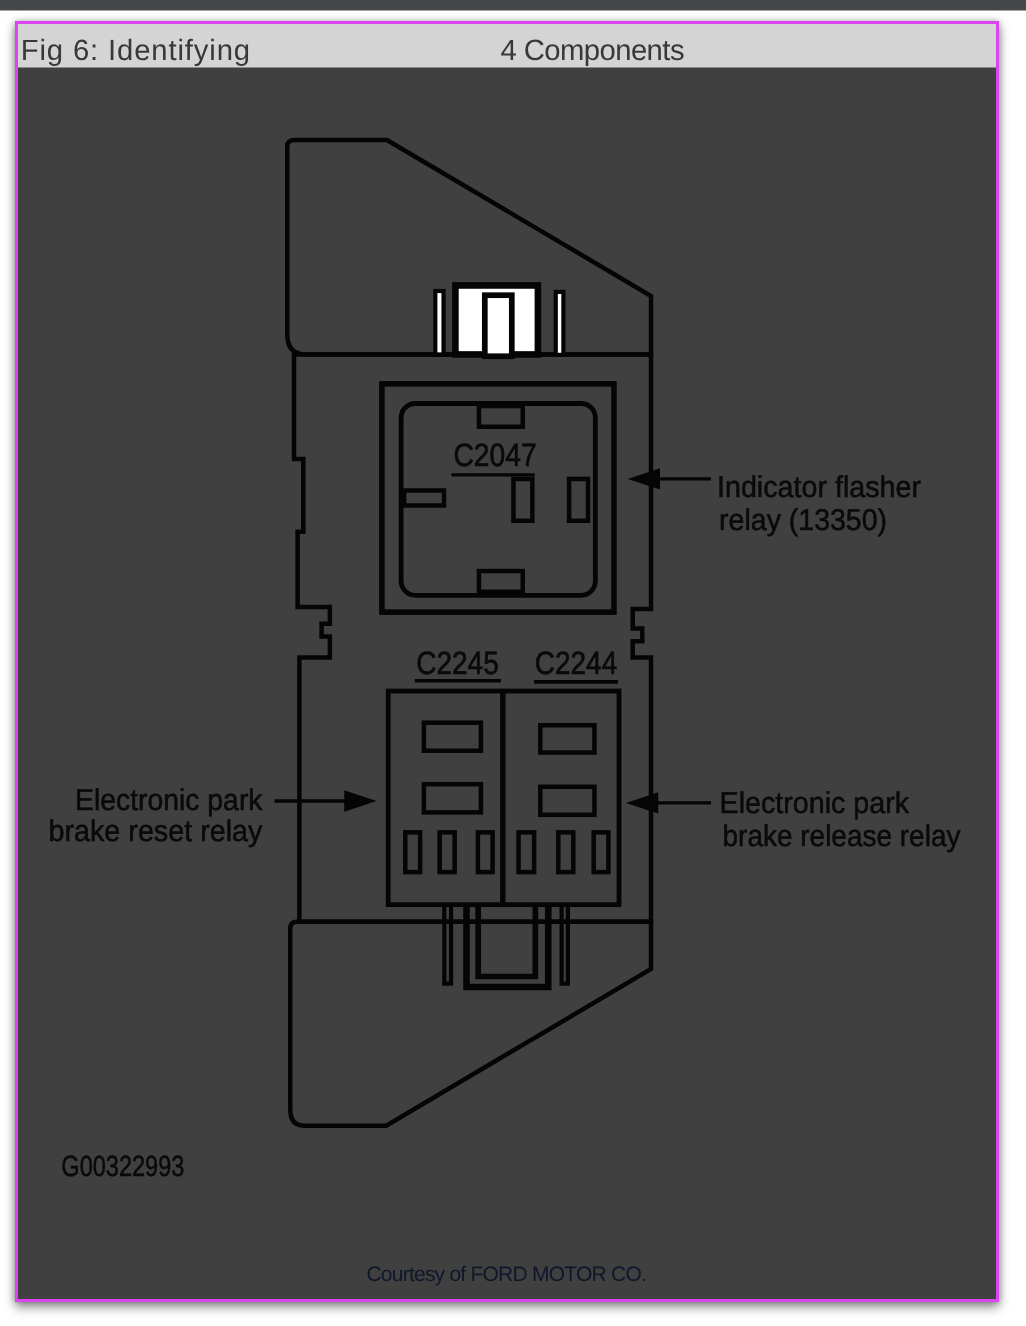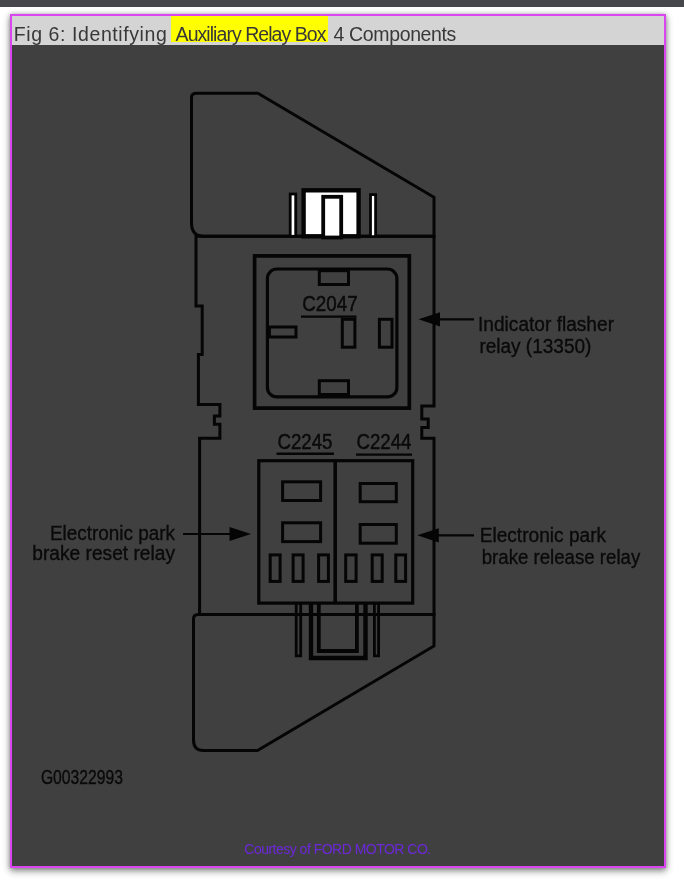--- a/index.html
+++ b/index.html
@@ -9,31 +9,30 @@
   #frame{position:absolute;left:10px;top:14px;width:652px;height:850px;
          border:2px solid #d946ef;background:#404040;
          box-shadow:0 3px 7px rgba(0,0,0,0.45), 0 0 4px rgba(0,0,0,0.25);}
   #titlebar{position:absolute;left:0;top:0;width:100%;height:29px;background:#d4d4d4;}
   .tt{position:absolute;font-size:19.5px;color:#383838;white-space:pre;line-height:1;}
   #ttA{left:1.8px;top:9.3px;letter-spacing:0.58px;}
   #ttB{left:159.1px;top:0.2px;letter-spacing:-0.95px;background:#ffff00;
        padding:9.1px 2.5px 0 4.5px;height:17.2px;}
   #ttC{left:321.6px;top:9.3px;letter-spacing:-0.37px;}
   #courtesy{position:absolute;left:10px;top:841px;width:655px;text-align:center;
-            font-size:14px;letter-spacing:-0.51px;color:#6d28d9;}
+            font-size:14px;letter-spacing:-0.51px;color:#0f172a;}
   svg{position:absolute;left:0;top:0;}
   text{font-family:"Liberation Sans",sans-serif;fill:#0a0a0a;}
 </style>
 </head>
 <body>
 <div id="topbar"></div>
 <div id="frame">
   <div id="titlebar">
       <span class="tt" id="ttA">Fig 6: Identifying</span>
-      <span class="tt" id="ttB">Auxiliary Relay Box</span>
       <span class="tt" id="ttC">4 Components</span>
     </div>
 </div>
 <div id="courtesy">Courtesy of FORD MOTOR CO.</div>
 <svg width="684" height="884" viewBox="0 0 684 884">
   <g fill="none" stroke="#050505" stroke-width="3">
 
     <path d="M 257.9,93.3 L 434,197.3 L 434,236.3 L 204,236.3 Q 191.5,236.3 191.5,223 L 191.5,97.5 Q 191.5,93.3 196.5,93.3 Z"></path>
 
     <path d="M 434,236.3 L 434,406 L 421.8,406 L 421.8,419 L 428.2,419 L 428.2,427.5 L 421.8,427.5 L 421.8,438.3 L 434,438.3 L 434,614.5 L 199.6,614.5 L 199.6,438.3 L 219.9,438.3 L 219.9,424.3 L 214.4,424.3 L 214.4,415.9 L 219.9,415.9 L 219.9,404.6 L 198.4,404.6 L 198.4,354.5 L 202.2,354.5 L 202.2,306 L 196,306 L 196,236.3 Z"></path>

